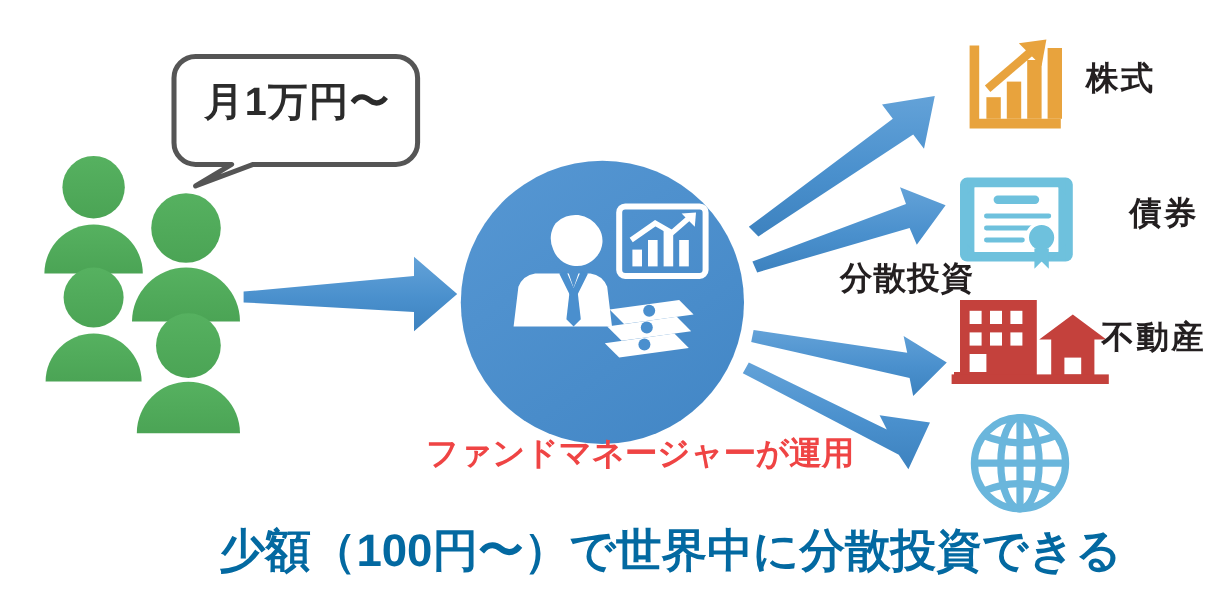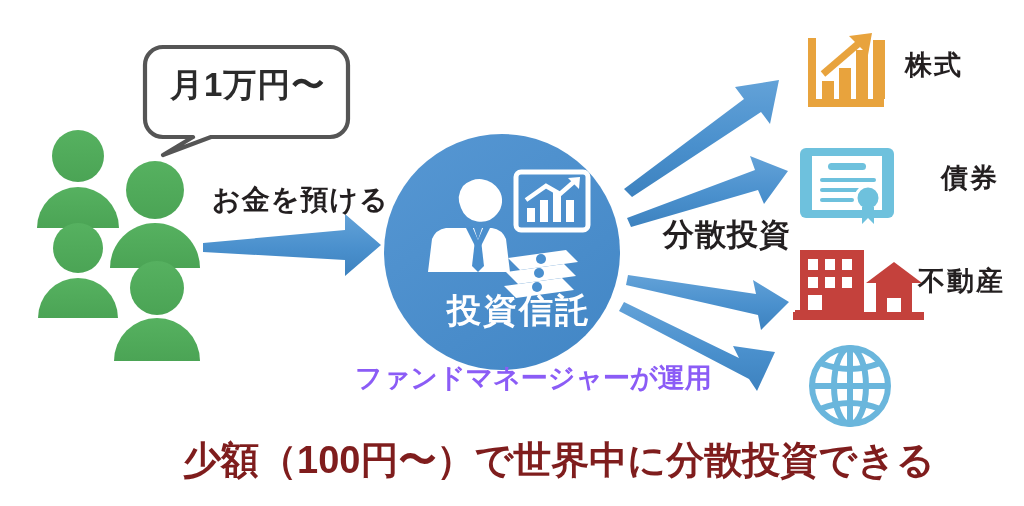--- a/index.html
+++ b/index.html
@@ -65,49 +65,49 @@
     color: #ffffff;
     letter-spacing: 2px;
   }
 
   
   #manager-caption {
     left: 355px;
     top: 365px;
     font-size: 27px;
     letter-spacing: 0px;
-    color: #8b5cf6;
+    color: #ef4444;
   }
 
   
   #diversify-label {
-    left: 663px;
+    left: 700px;
     top: 219px;
-    font-size: 31px;
+    font-size: 27px;
     letter-spacing: 1px;
     text-align: right;
   }
 
   
   .asset-label {
     font-size: 27px;
     letter-spacing: 2px;
   }
   #asset-label-0 { left: 905px; top: 52px; }
   #asset-label-1 { left: 905px; top: 165px; margin-left: 36px; }
   #asset-label-2 { left: 918px; top: 268px; }
   #asset-label-3 { left: 905px; top: 365px; }
 
   
   #bottom-caption {
     left: 183px;
     top: 441px;
     font-size: 38px;
     letter-spacing: 0px;
-    color: #7f1d1d;
+    color: #0369a1;
   }
 </style>
 </head>
 <body>
 
 <div id="infographic">
 
   <svg class="layer" viewBox="0 0 1024 506">
 
     <defs>
@@ -316,23 +316,21 @@
       <line x1="812" y1="386" x2="888" y2="386"></line>
       <path d="M820 363 Q850 375 880 363"></path>
       <path d="M820 409 Q850 397 880 409"></path>
     </g>
 
   </svg>
 
   <div class="lbl" id="bubble-text">月1万円〜</div>
 
 
-  <div class="lbl" id="deposit-label">お金を預ける</div>
-
-  <div class="lbl" id="trust-label">投資信託</div>
+
 
   <div class="lbl" id="manager-caption">ファンドマネージャーが運用</div>
 
   <div class="lbl" id="diversify-label">分散投資</div>
 
   <div class="lbl asset-label" id="asset-label-0">株式</div>
 
   <div class="lbl asset-label" id="asset-label-1">債券</div>
 
   <div class="lbl asset-label" id="asset-label-2">不動産</div>

